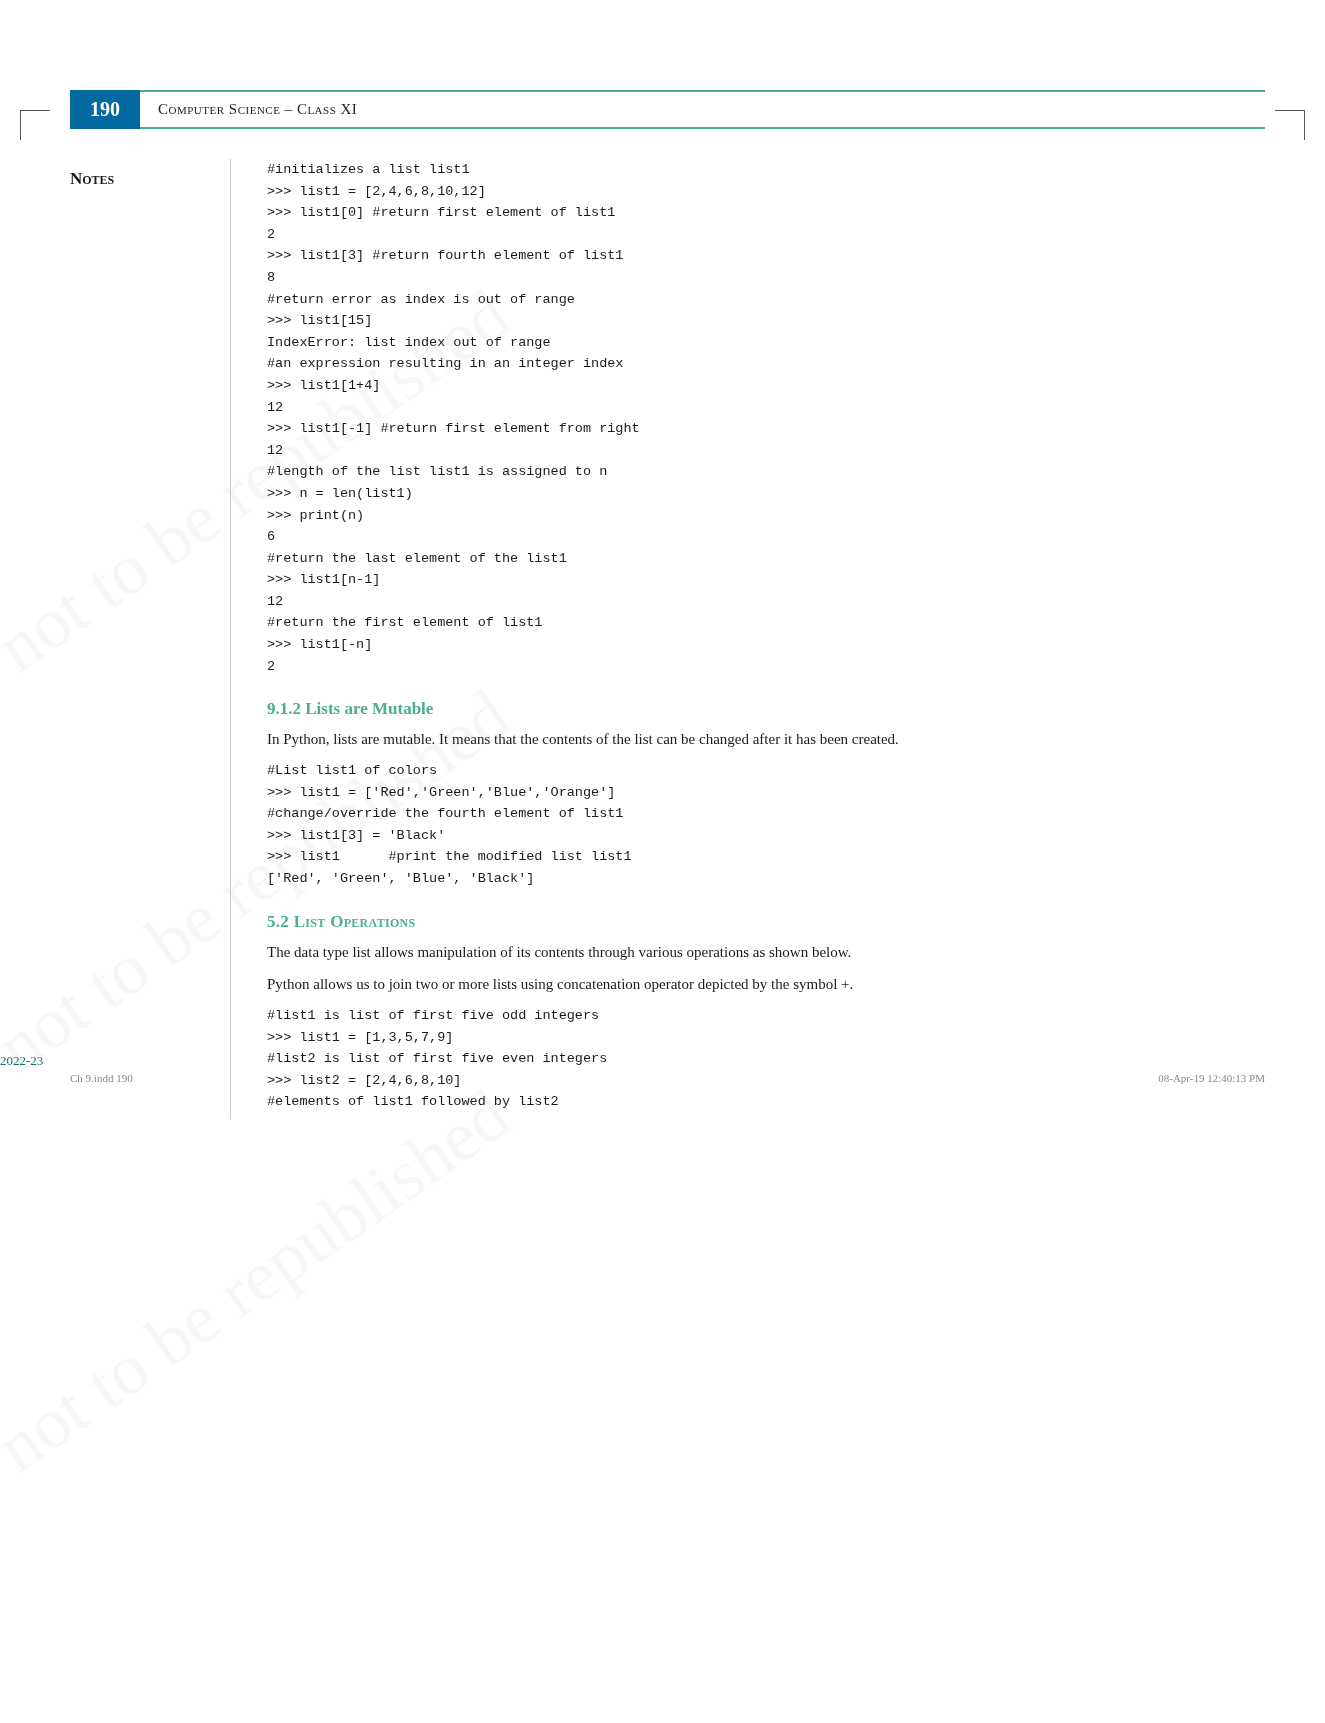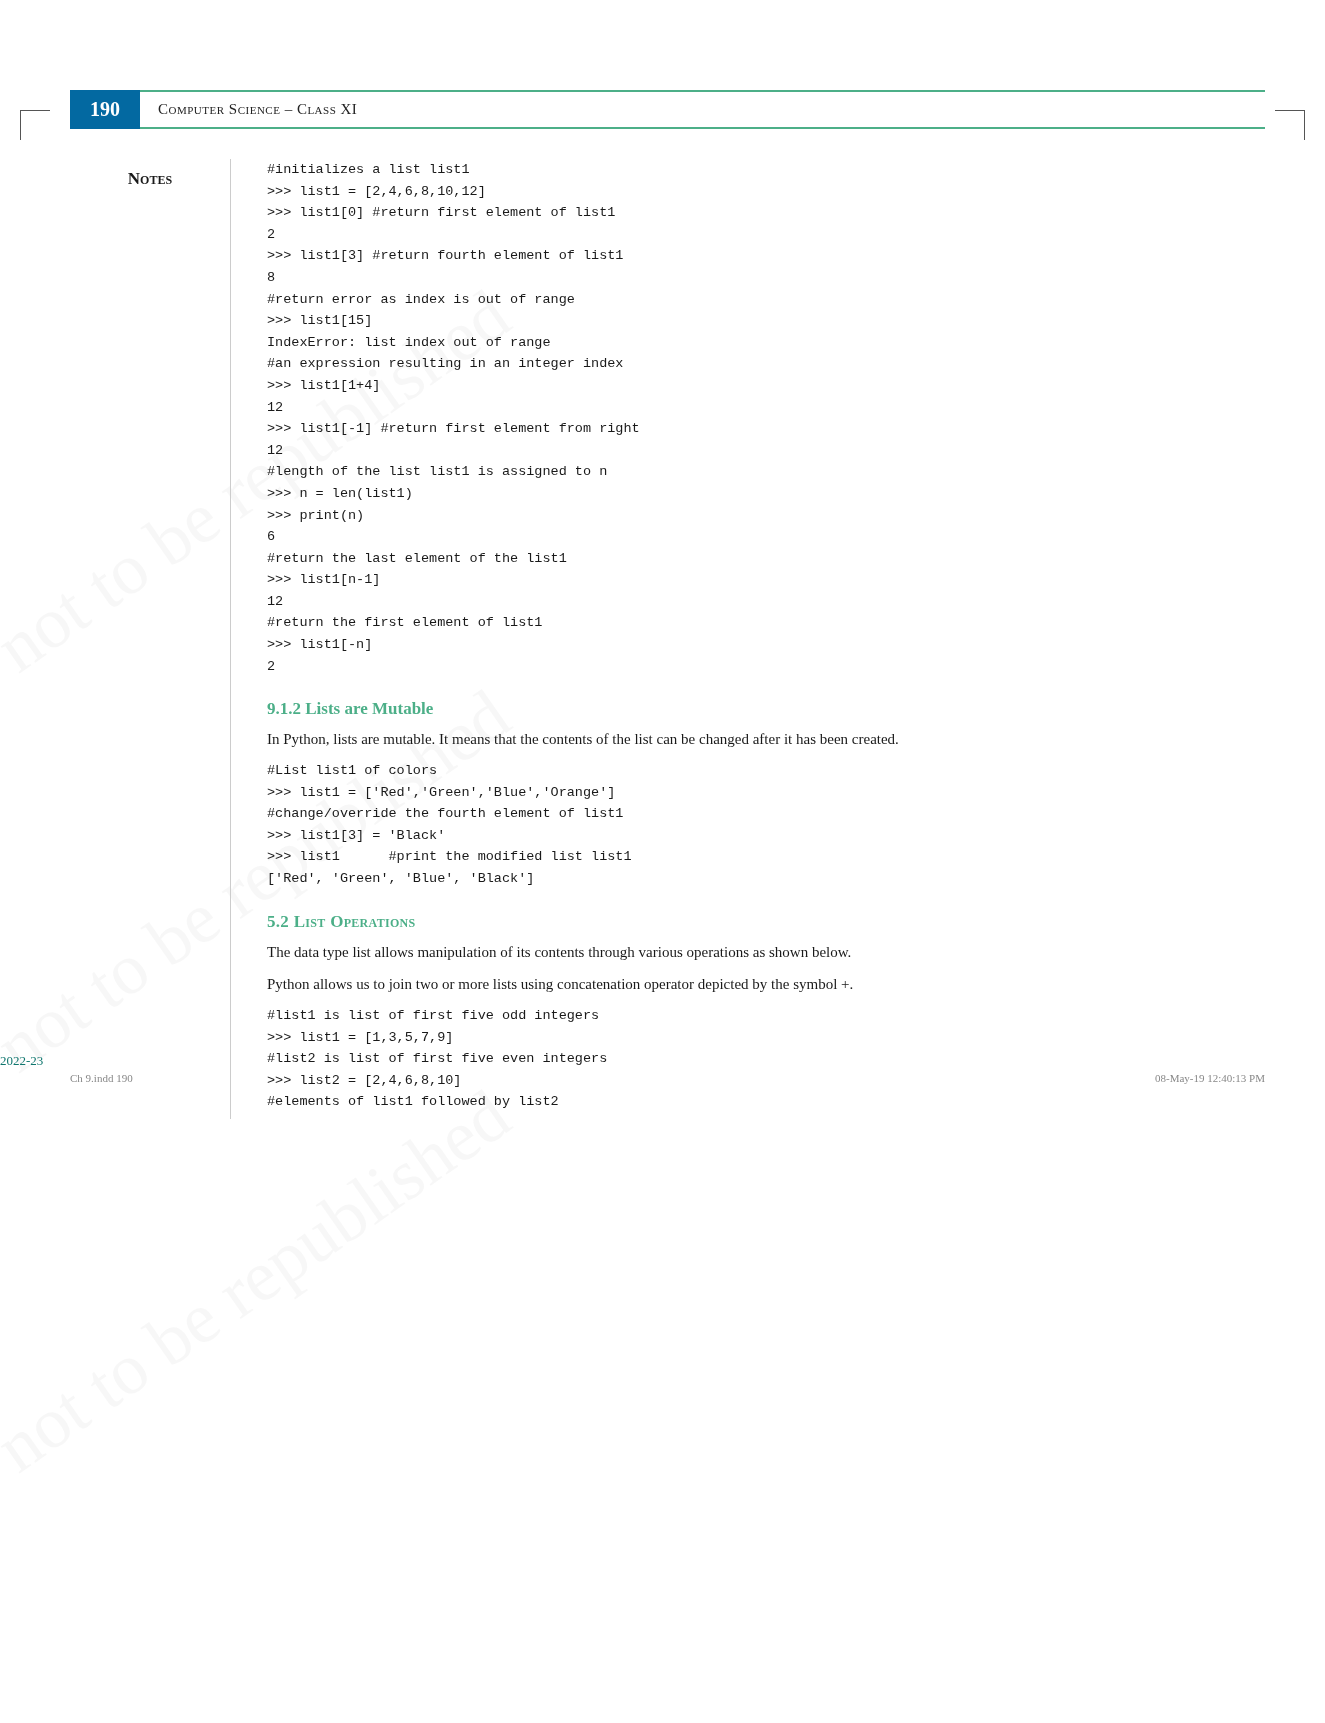--- a/index.html
+++ b/index.html
@@ -89,21 +89,20 @@
       margin-left: 70px;
       margin-right: 60px;
       margin-top: 30px;
       display: flex;
       gap: 0;
     }
 
     .sidebar {
       width: 160px;
       flex-shrink: 0;
-      text-align: center;
     }
 
     .notes-label {
       font-variant: small-caps;
       font-size: 17px;
       font-weight: bold;
       font-family: Georgia, serif;
       margin-top: 10px;
       display: block;
     }
@@ -297,15 +296,15 @@
         <div class="code-block">#list1 is list of first five odd integers
 &gt;&gt;&gt; list1 = [1,3,5,7,9]
 #list2 is list of first five even integers
 &gt;&gt;&gt; list2 = [2,4,6,8,10]
 #elements of list1 followed by list2</div>
       </div>
     </div>
 
     <div class="footer-year">2022-23</div>
     <div class="footer-file-info">Ch 9.indd  190</div>
-    <div class="footer-date-info">08-May-19  12:40:13 PM</div>
+    <div class="footer-date-info">08-Apr-19  12:40:13 PM</div>
   </div>
 </div>
 
 </body></html>

